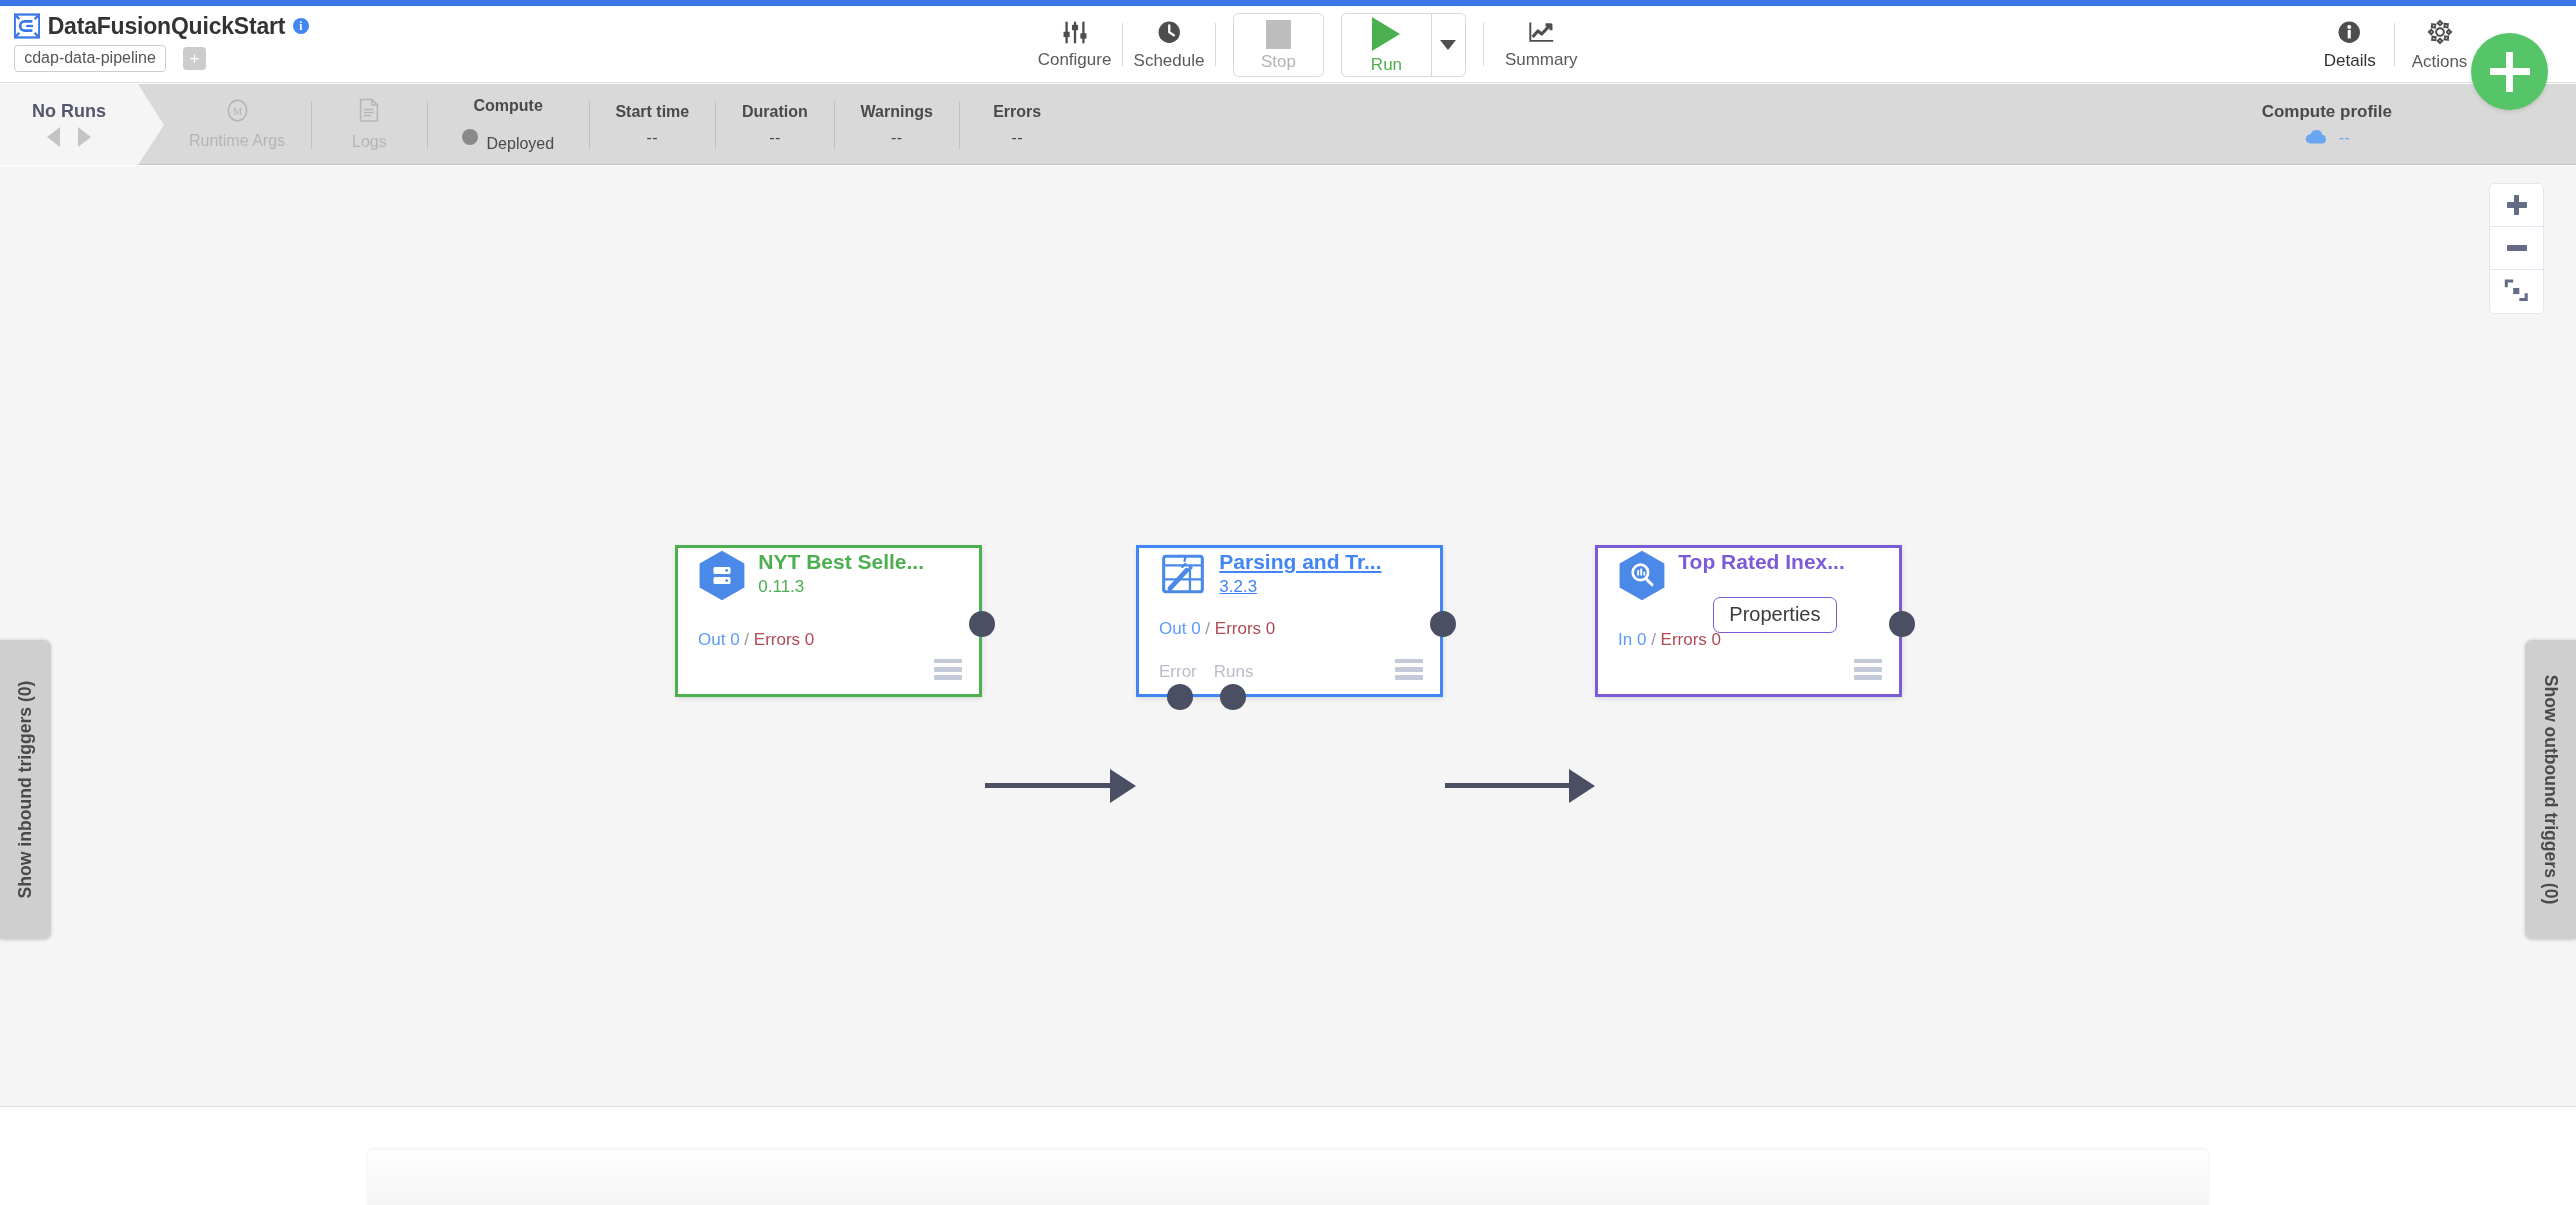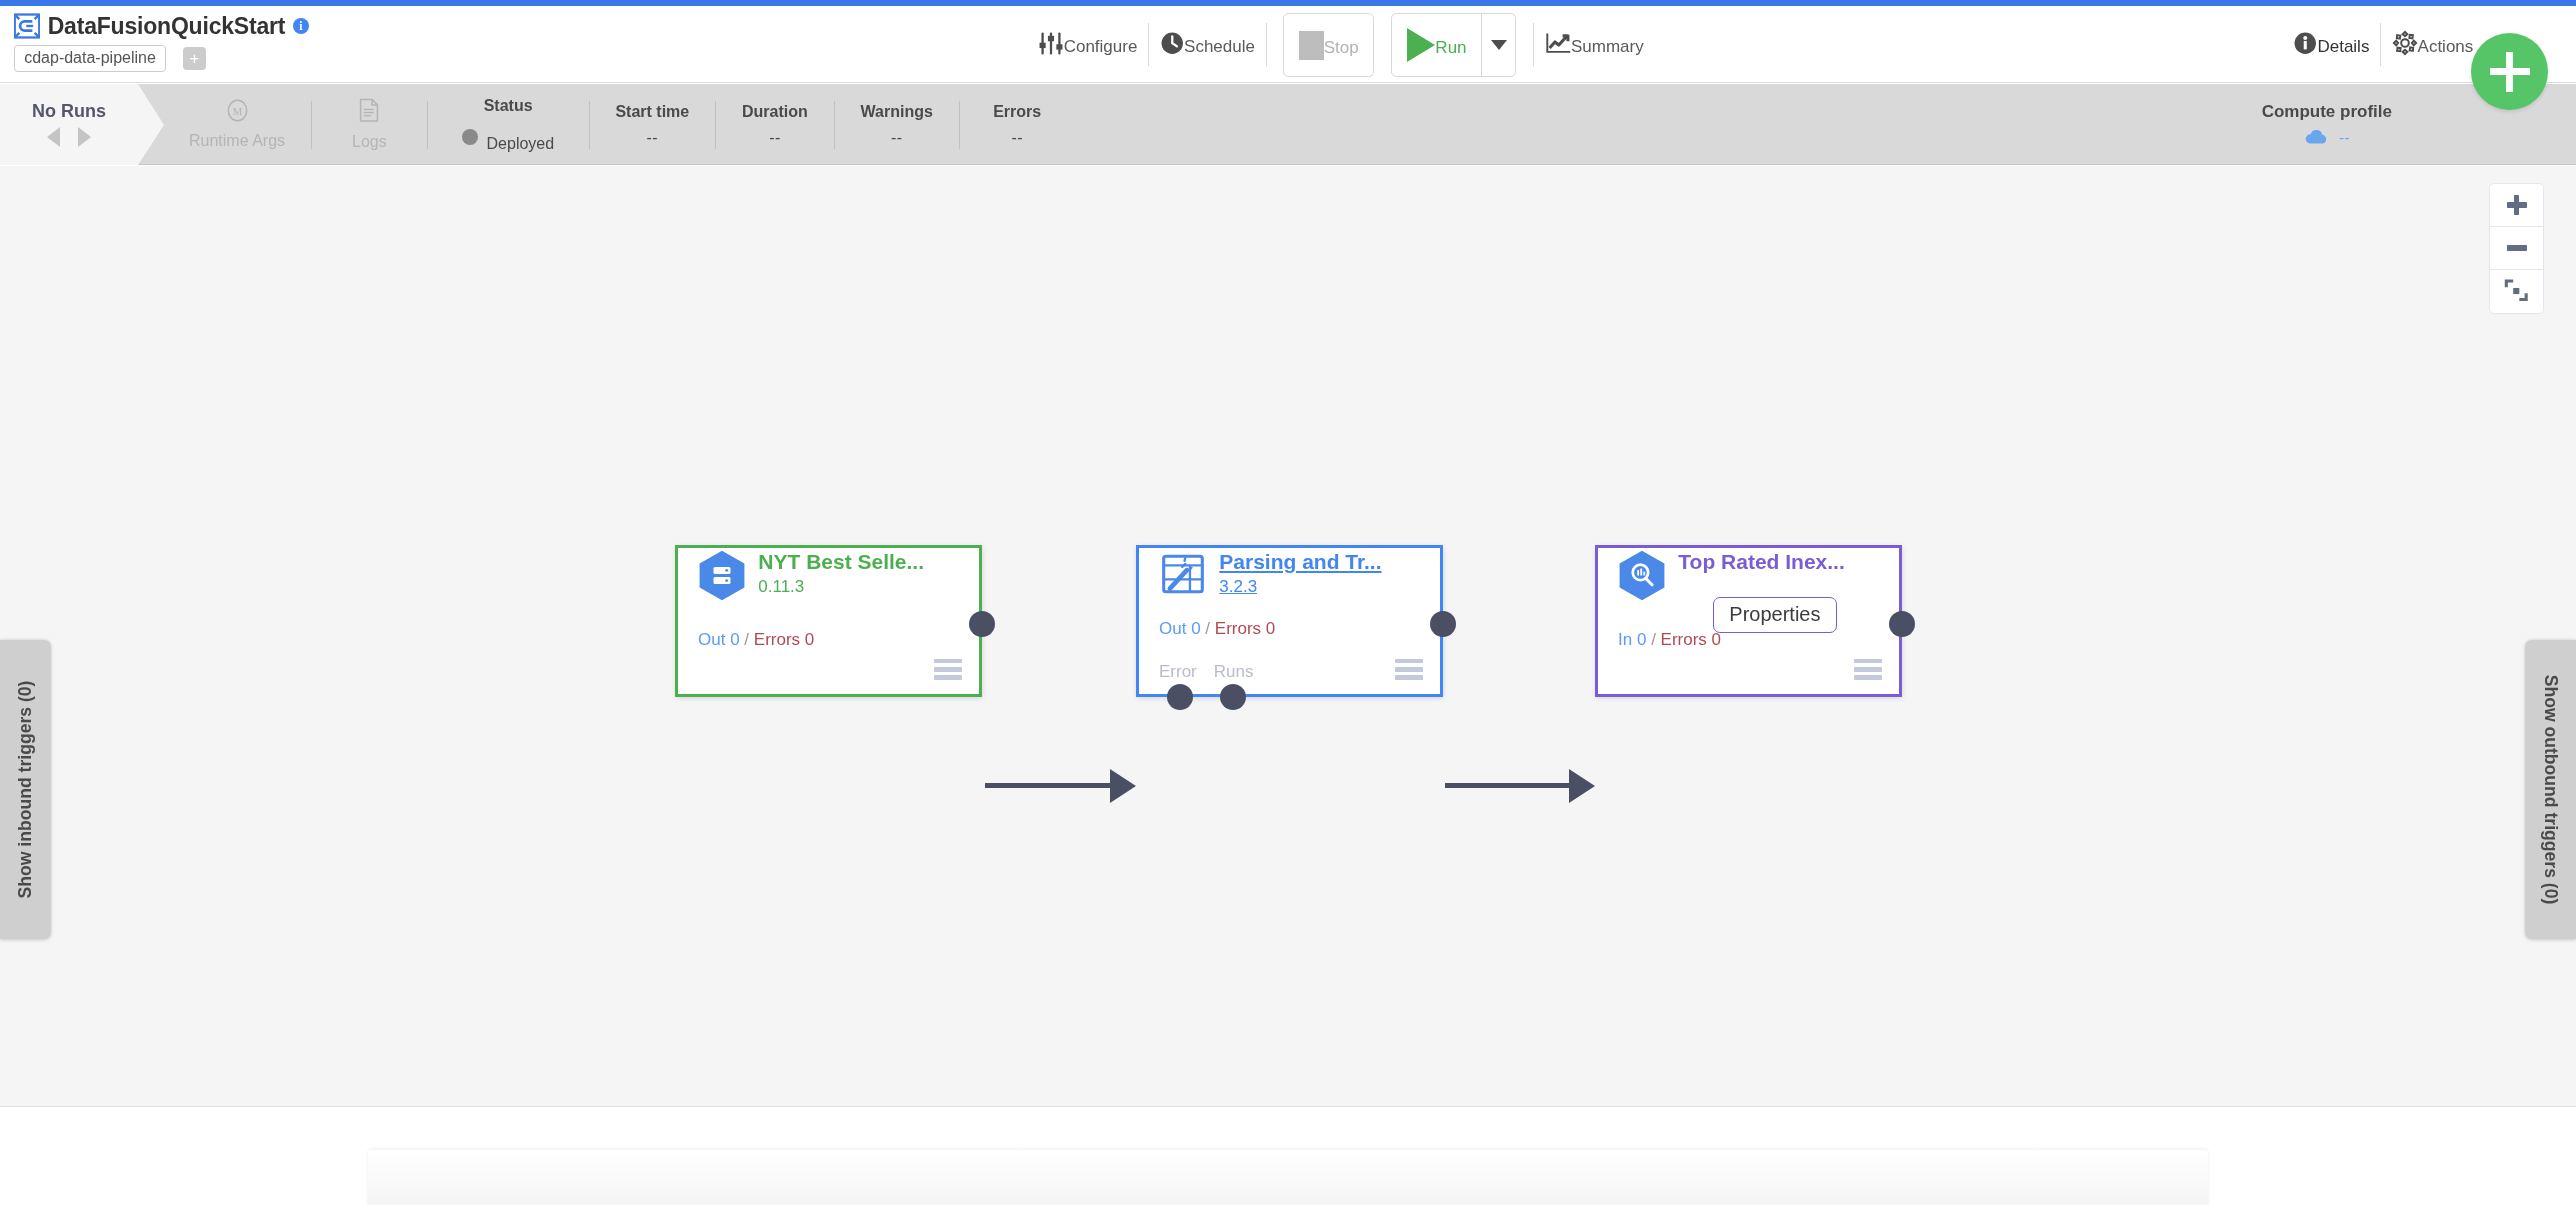--- a/index.html
+++ b/index.html
@@ -46,21 +46,21 @@
     color: #ffffff; font-size: 17px; display: flex; align-items: center;
     justify-content: center; line-height: 1;
   }
 
   
   .toolbar {
     position: absolute; left: 1027px; top: 0; height: 77px;
     display: flex; align-items: center; gap: 0;
   }
   .tb-item {
-    display: flex; flex-direction: row; align-items: center; justify-content: center;
+    display: flex; flex-direction: column; align-items: center; justify-content: center;
     min-width: 89px; height: 66px; padding: 0 10.7px;
   }
   .tb-item .lbl { font-size: 17px; color: #5a5a5a; margin-top: 4.6px; line-height: 1; }
   .tb-sep { width: 0.8px; height: 43px; background: #d9d9d9; }
   .tb-box {
     border: 0.8px solid #d8d8d8; border-radius: 5.4px; background: #fff;
     display: flex; align-items: stretch; height: 64px;
   }
   .tb-box .tb-item { height: 63px; }
   .tb-box .lbl-stop { color: #b3b3b3; }
@@ -380,21 +380,21 @@
                 <line x1="6" y1="23" x2="16" y2="23"></line>
             </g>
           </svg>
         </span>
         <span class="vl" style="color:#b5b5b5">Logs</span>
       </div>
 
       <div class="sb-sep"></div>
 
       <div class="sb-cell" style="min-width:161px">
-        <span class="hd">Status</span>
+        <span class="hd">Compute</span>
         <span class="status-val">
           <span class="status-dot"></span>
           <span class="vl" style="margin-top:12px">Deployed</span>
         </span>
       </div>
 
       <div class="sb-sep"></div>
 
       <div class="sb-cell">
         <span class="hd">Start time</span>

